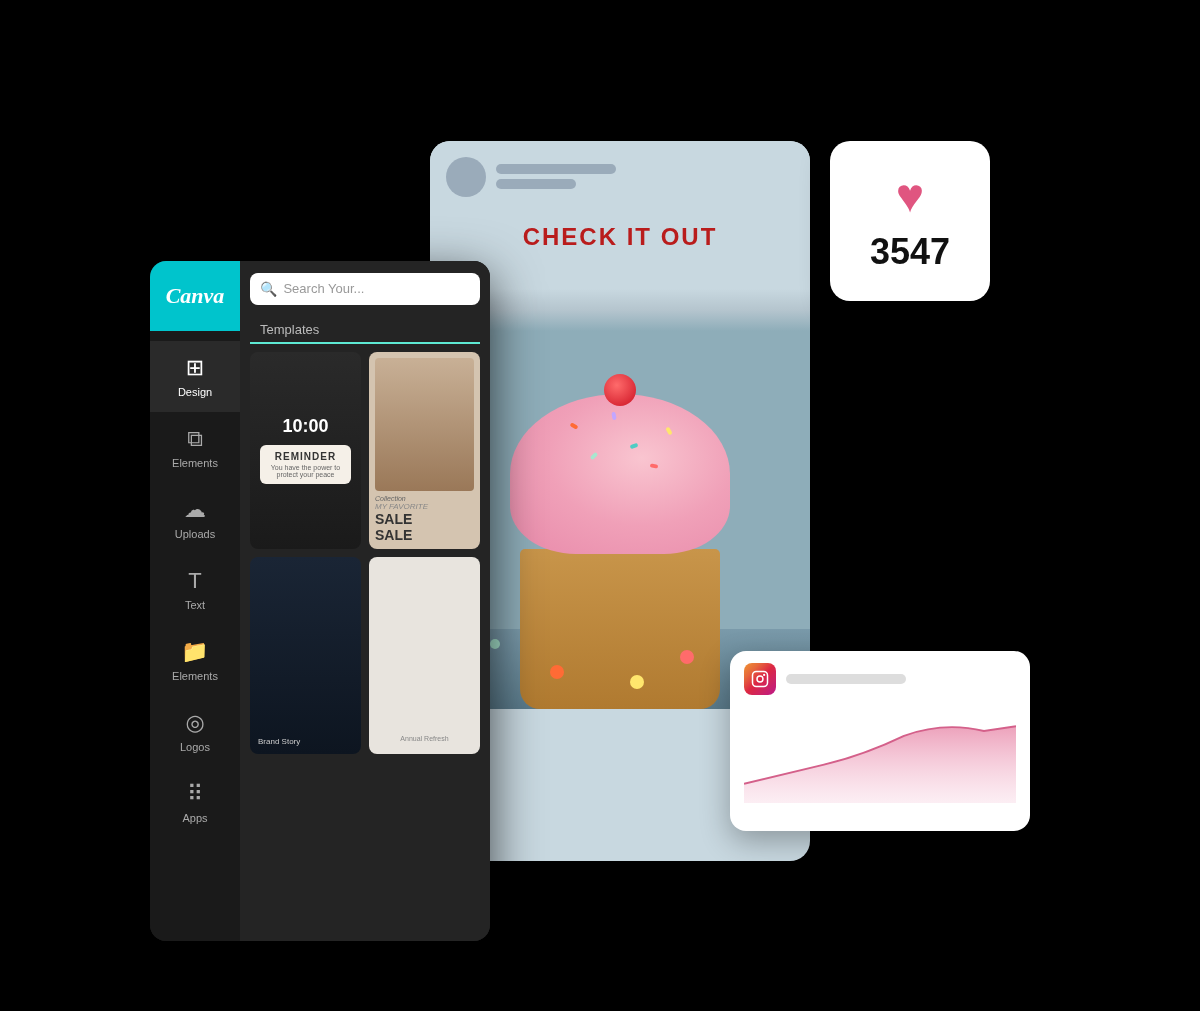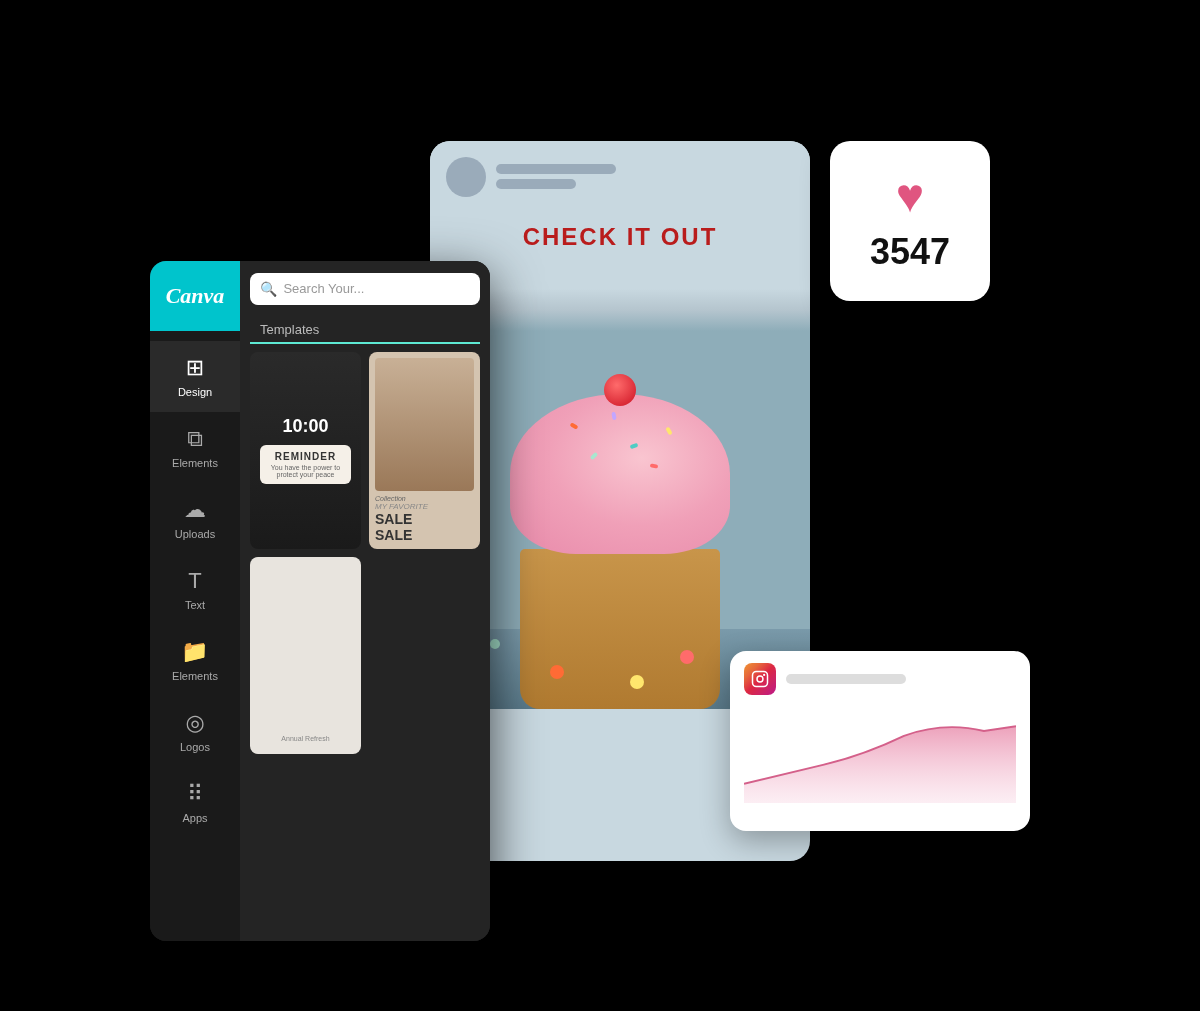--- a/index.html
+++ b/index.html
@@ -530,20 +530,23 @@
         </div>
 
         <div class="template-item" style="background:#d4c4b0; display:flex; flex-direction:column; padding:6px;">
           <div style="flex:1; background:linear-gradient(180deg,#c8b096 0%,#9a7858 100%); border-radius:4px; margin-bottom:4px;"></div>
           <div style="font-size:7px; color:#666; font-style:italic;">Collection</div>
           <div style="font-size:8px; color:#888; font-style:italic;">MY FAVORITE</div>
           <div style="font-size:14px; font-weight:900; color:#333;">SALE</div>
           <div style="font-size:14px; font-weight:900; color:#333;">SALE</div>
         </div>
 
+        <div class="template-item" style="background:linear-gradient(180deg,#1a2535 0%,#0d1520 100%); display:flex; align-items:flex-end;">
+          <div style="width:100%; padding:8px; font-size:8px; color:#ccc;">Brand Story</div>
+        </div>
 
         <div class="template-item" style="background:#e8e4de; display:flex; flex-direction:column; align-items:center; justify-content:flex-end; padding:8px;">
           <div style="font-size:7px; color:#888; margin-bottom:4px;">Annual Refresh</div>
         </div>
       </div>
     </div>
   </div>
 
   <div class="likes-card">
     <span class="heart-icon">♥</span>

